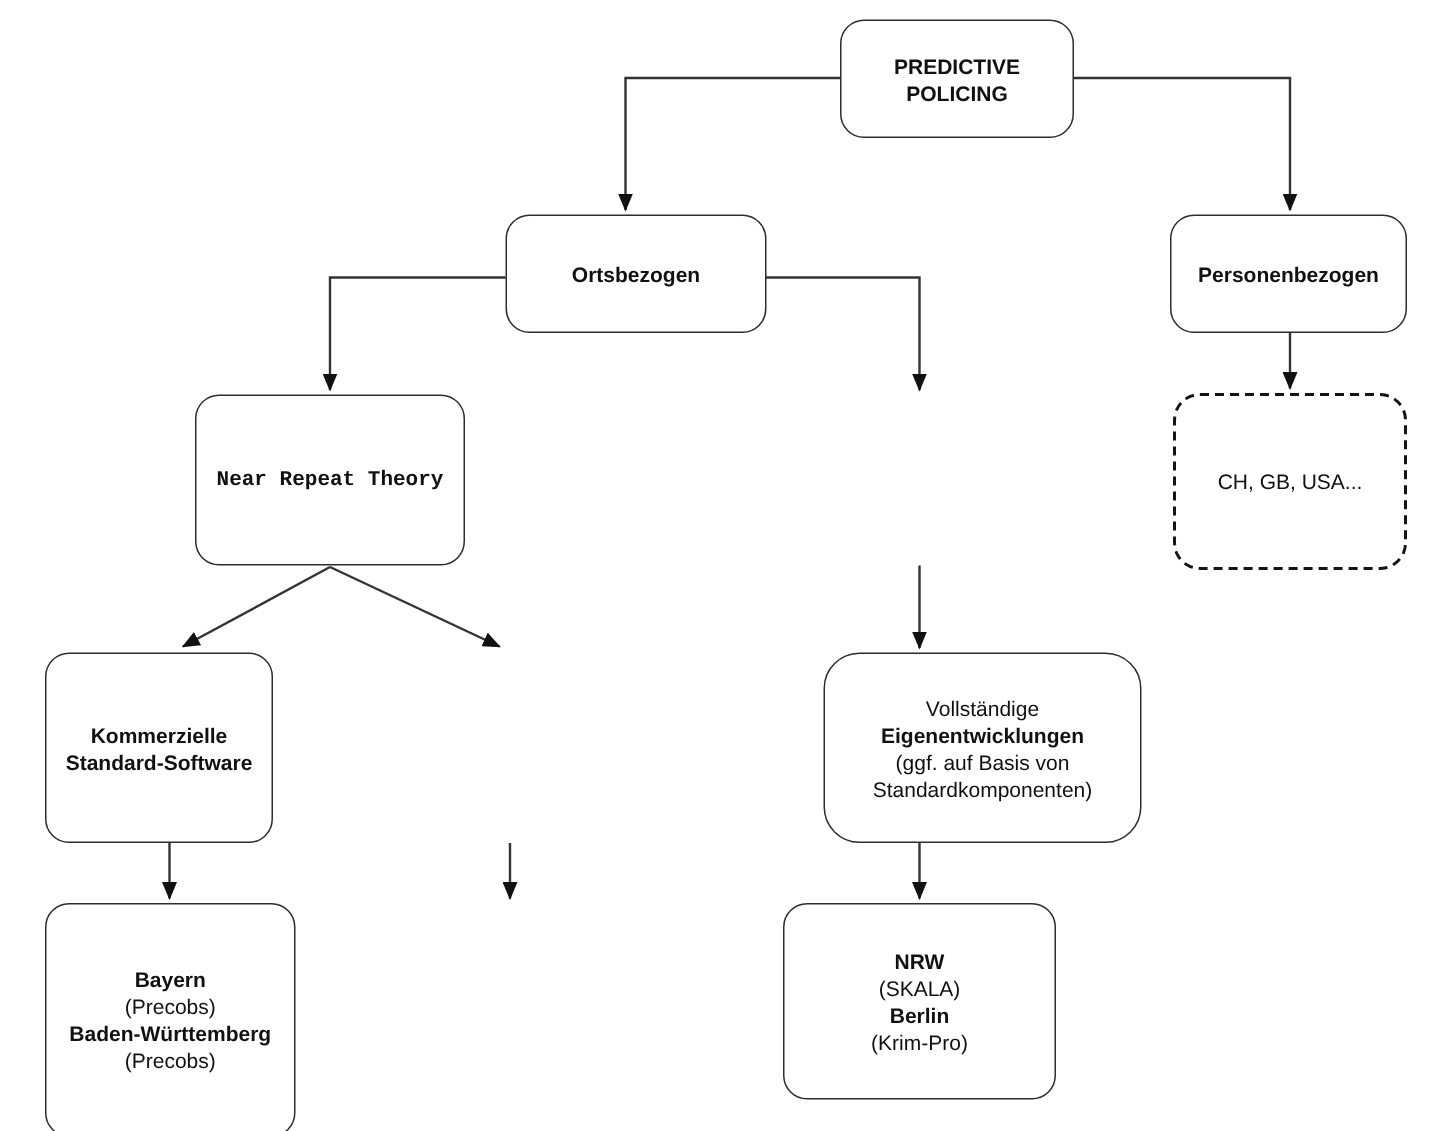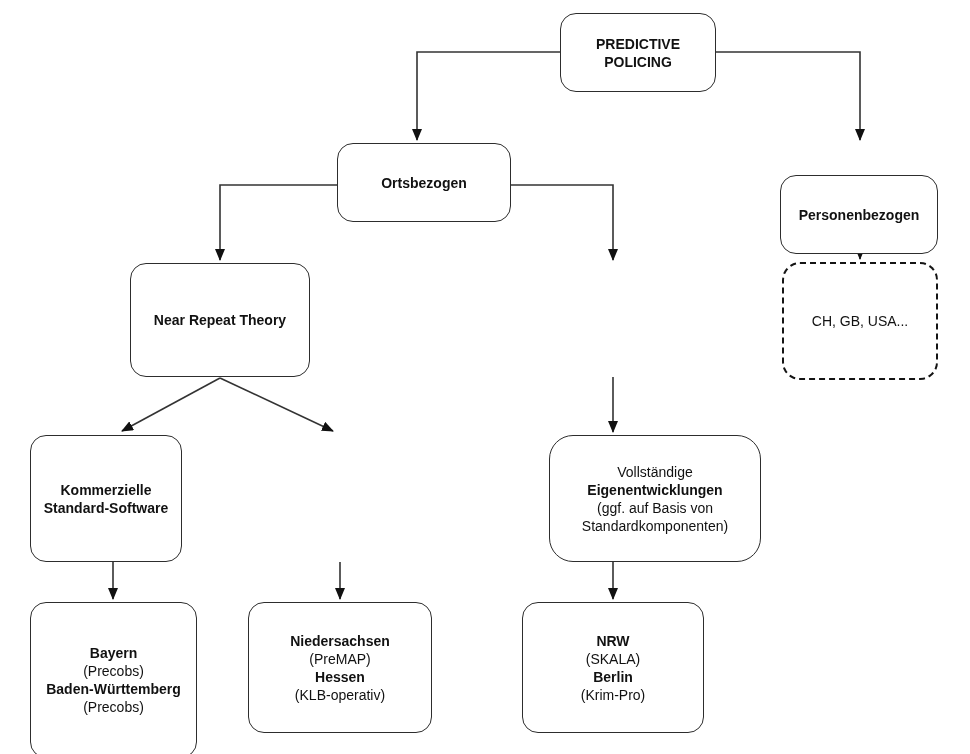--- a/index.html
+++ b/index.html
@@ -79,25 +79,25 @@
 
   <div class="node" style="left:560px; top:13px; width:156px; height:79px;">
     <div class="line bold">PREDICTIVE</div>
     <div class="line bold">POLICING</div>
   </div>
 
   <div class="node" style="left:337px; top:143px; width:174px; height:79px;">
     <div class="line bold">Ortsbezogen</div>
   </div>
 
-  <div class="node" style="left:780px; top:143px; width:158px; height:79px;margin-top:32px;">
+  <div class="node" style="left:780px; top:143px; width:158px; height:79px;">
     <div class="line bold">Personenbezogen</div>
   </div>
 
-  <div class="node" style="left:130px; top:263px; width:180px; height:114px;">
+  <div class="node" style="left:130px; top:263px; width:180px; height:114px;font-family:Liberation Mono, monospace;">
     <div class="line bold">Near Repeat Theory</div>
   </div>
 
 
   <div class="node dashed" style="left:782px; top:262px; width:156px; height:118px;">
     <div class="line">CH, GB, USA...</div>
   </div>
 
   <div class="node" style="left:30px; top:435px; width:152px; height:127px;">
     <div class="line bold">Kommerzielle</div>
@@ -116,30 +116,20 @@
     <div class="entry">
       <div class="line bold">Bayern</div>
       <div class="line">(Precobs)</div>
     </div>
     <div class="entry">
       <div class="line bold">Baden-Württemberg</div>
       <div class="line">(Precobs)</div>
     </div>
   </div>
 
-  <div class="node" style="left:248px; top:602px; width:184px; height:131px;">
-    <div class="entry">
-      <div class="line bold">Niedersachsen</div>
-      <div class="line">(PreMAP)</div>
-    </div>
-    <div class="entry">
-      <div class="line bold">Hessen</div>
-      <div class="line">(KLB-operativ)</div>
-    </div>
-  </div>
 
   <div class="node" style="left:522px; top:602px; width:182px; height:131px;">
     <div class="entry">
       <div class="line bold">NRW</div>
       <div class="line">(SKALA)</div>
     </div>
     <div class="entry">
       <div class="line bold">Berlin</div>
       <div class="line">(Krim-Pro)</div>
     </div>

